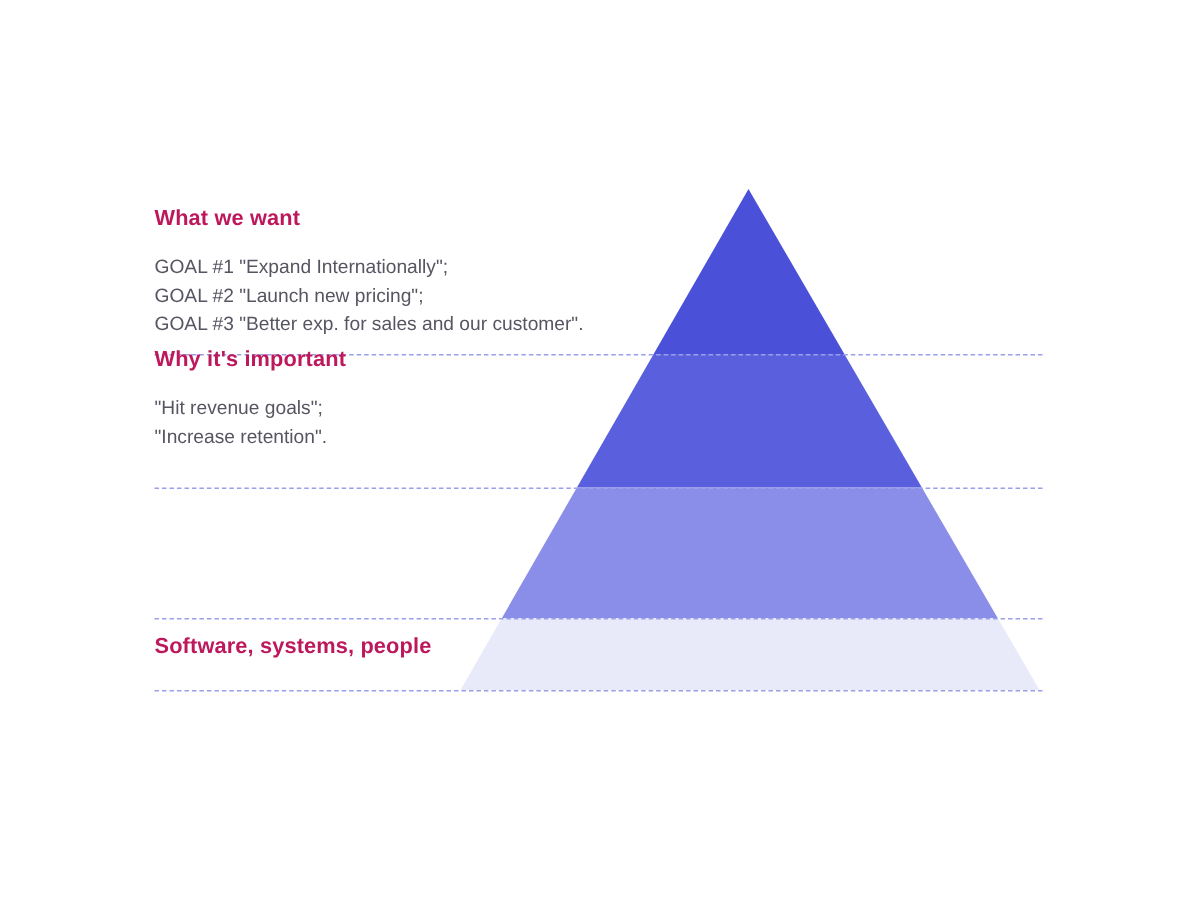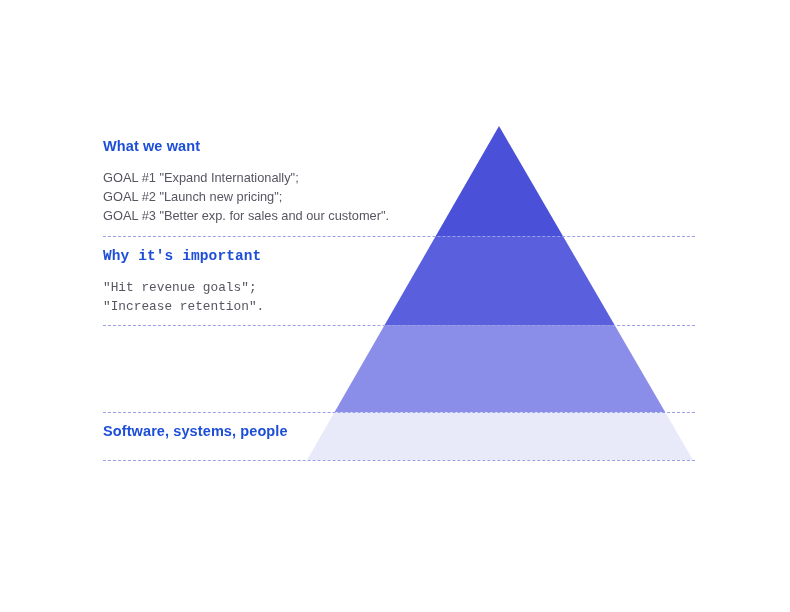--- a/index.html
+++ b/index.html
@@ -41,28 +41,28 @@
   #divider-2 { top: 325px; }
   #divider-3 { top: 412px; }
   #divider-4 { top: 460px; }
 
   
   .tier {
     position: absolute;
     left: 103px;
   }
   #tier-1 { top: 138px; }
-  #tier-2 { top: 248px; font-family: Liberation Mono, monospace; }
+  #tier-2 { top: 232px; }
   #tier-3 { top: 336px; }
   #tier-4 { top: 423px; }
 
   .tier-title {
     font-size: 14.5px;
     font-weight: bold;
-    color: #1d4ed8;
+    color: #be185d;
     letter-spacing: 0.1px;
     margin: 0 0 14px 0;
     white-space: nowrap;
   }
   #tier-4 .tier-title {
     margin-bottom: 0;
     text-align: right;
   }
 
   .tier-lines {

